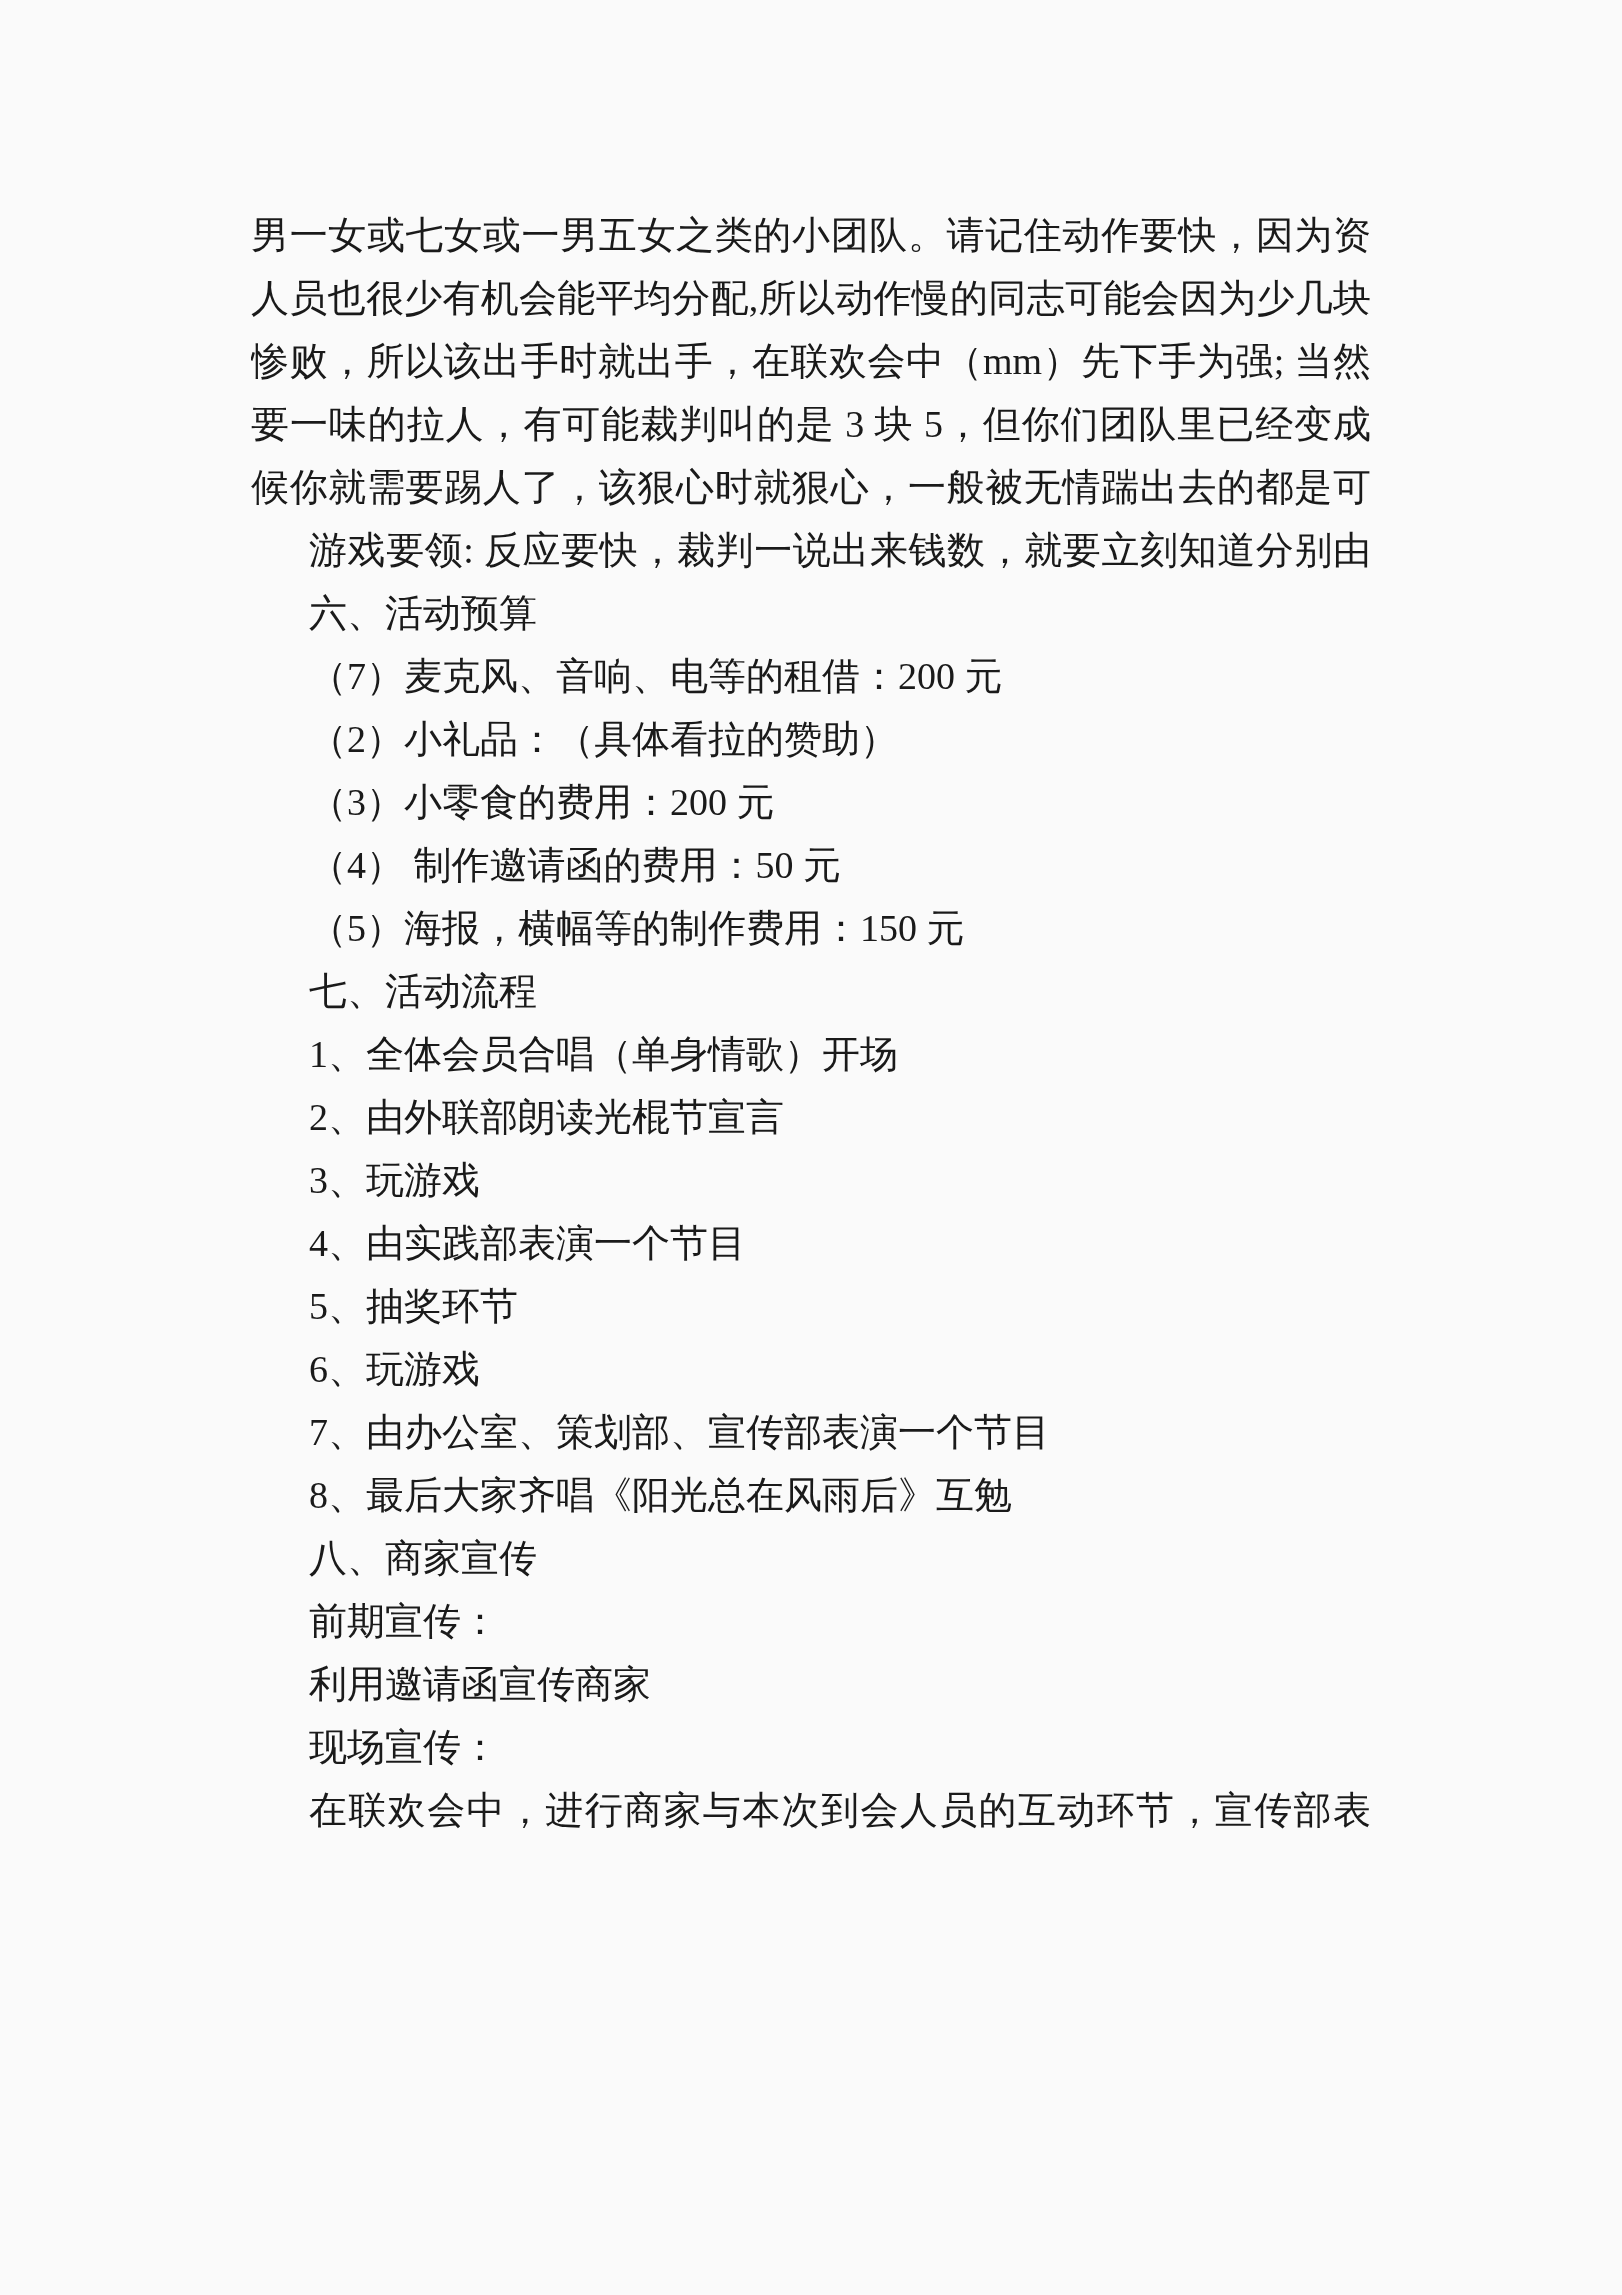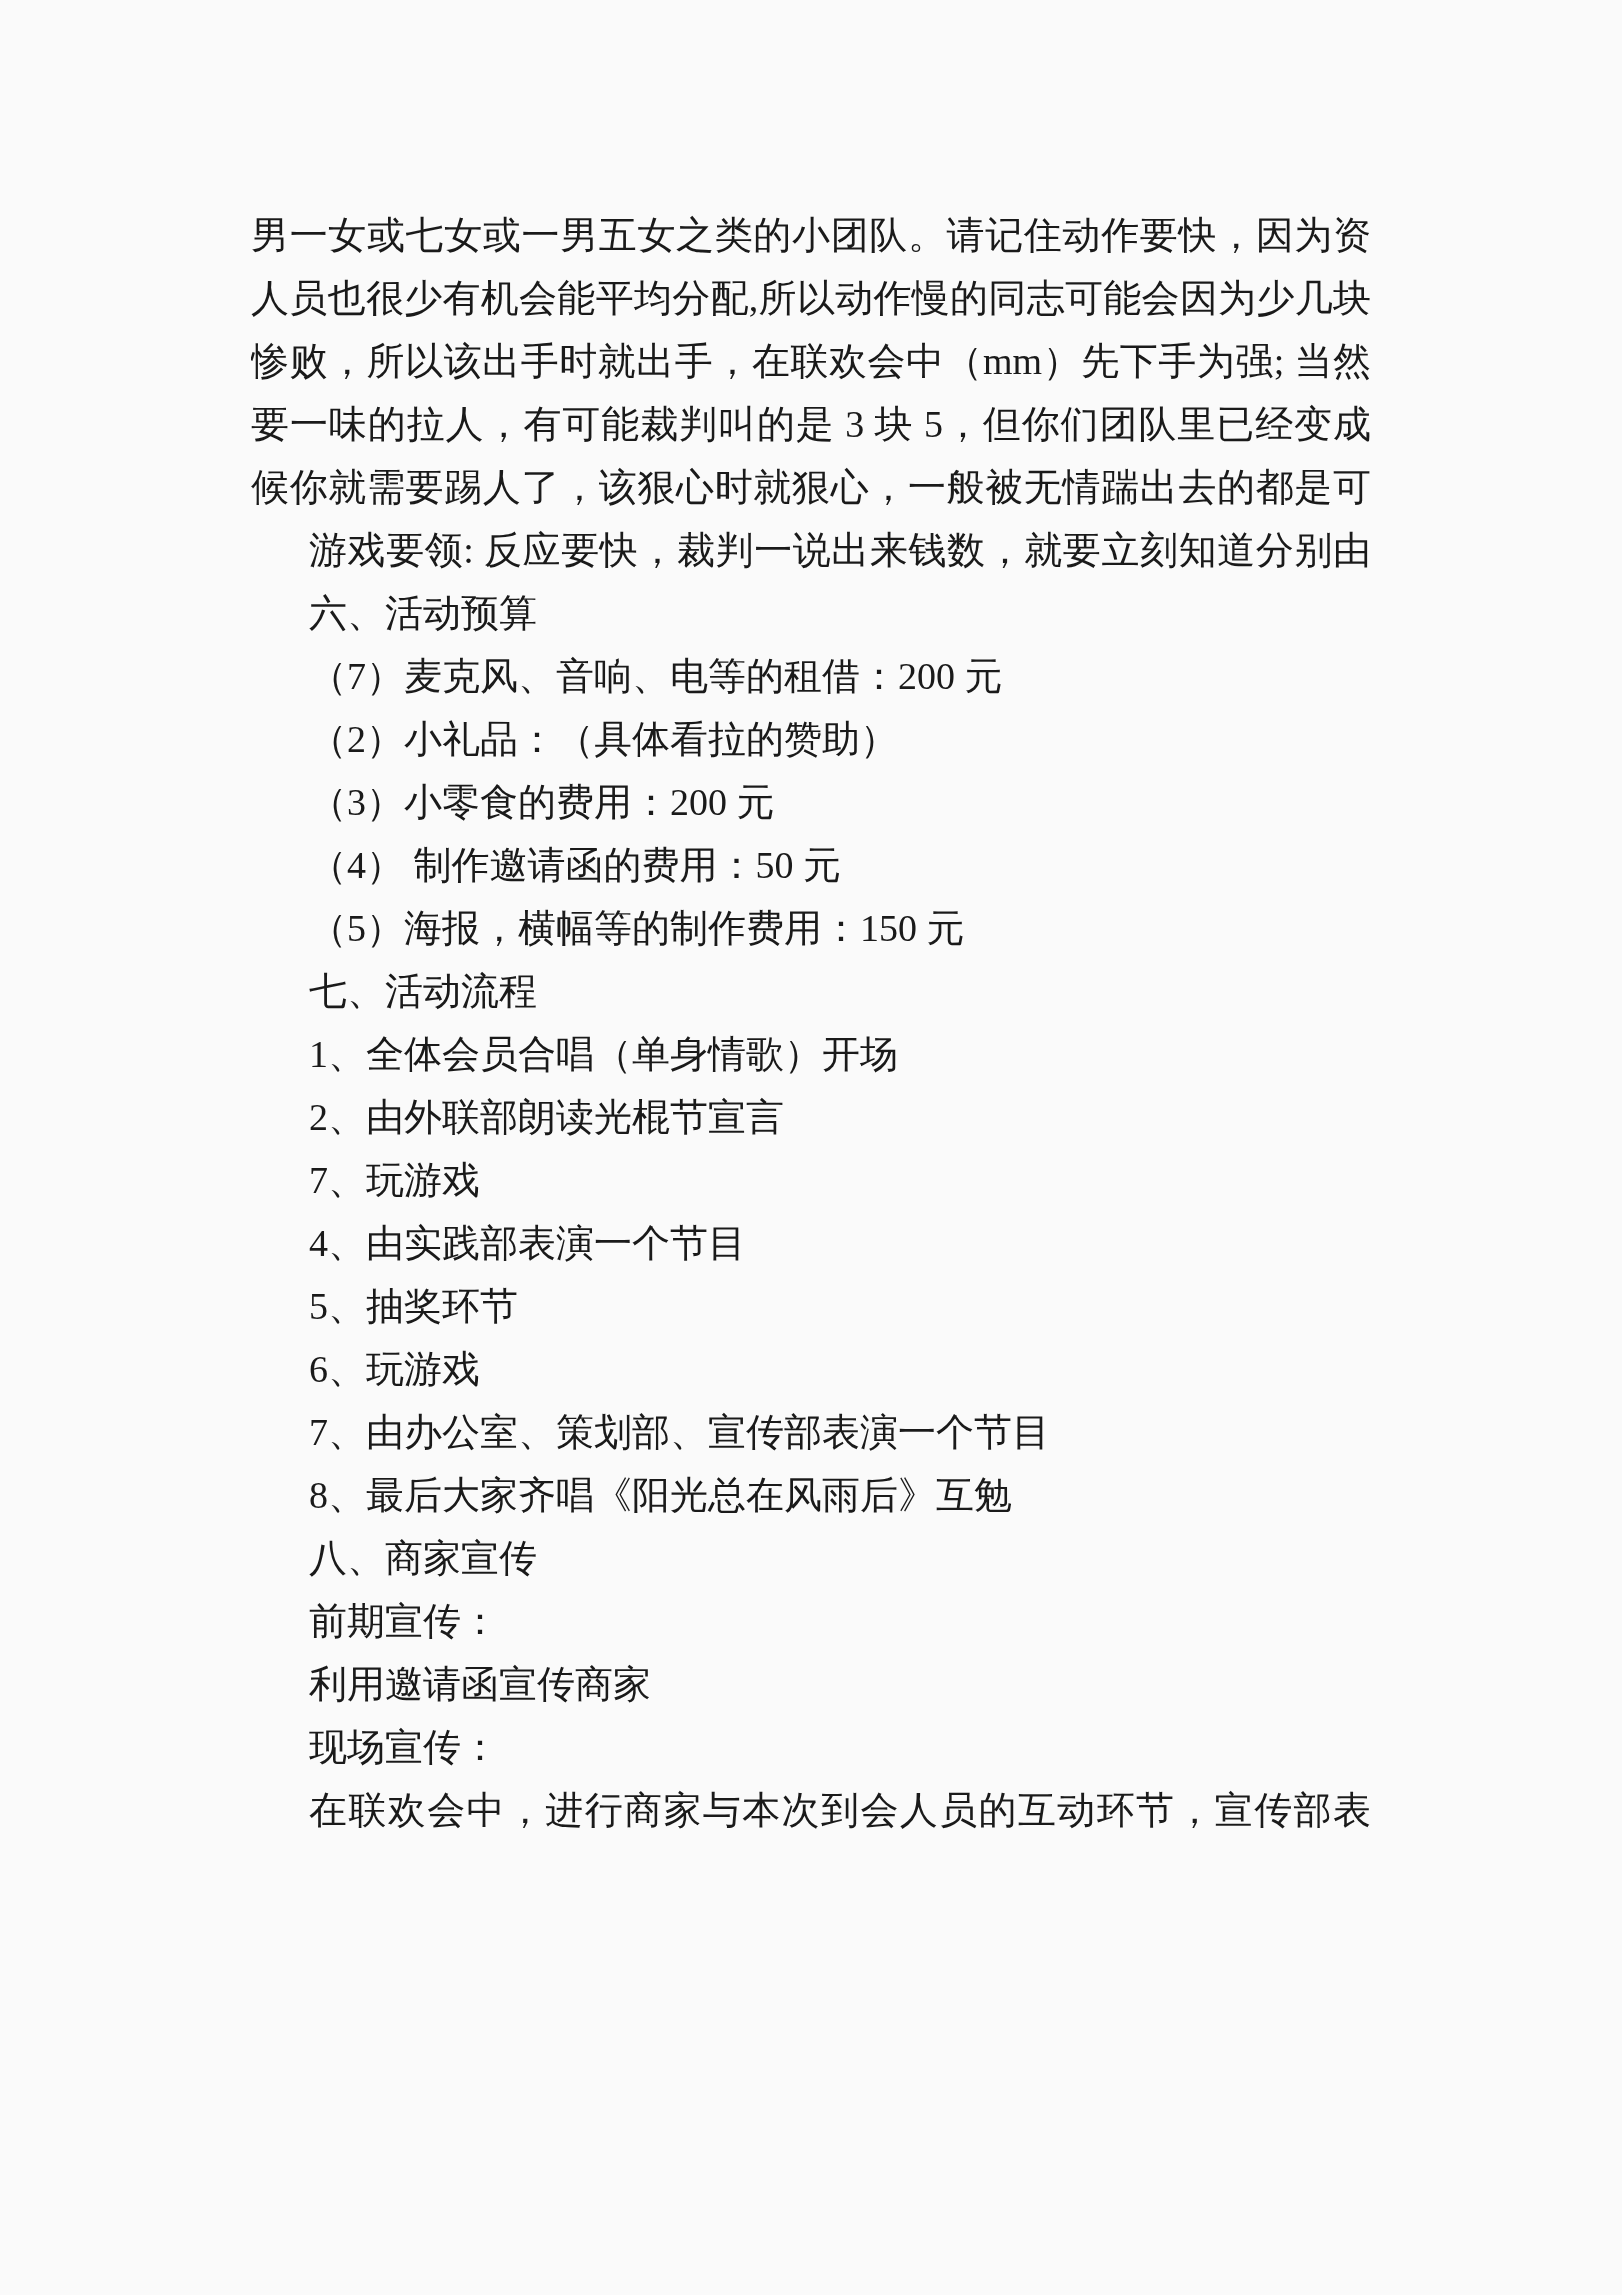--- a/index.html
+++ b/index.html
@@ -83,21 +83,21 @@
       <div class="paragraph">
         <div class="line indent">七、活动流程</div>
       </div>
       <div class="paragraph">
         <div class="line indent">1、全体会员合唱（单身情歌）开场</div>
       </div>
       <div class="paragraph">
         <div class="line indent">2、由外联部朗读光棍节宣言</div>
       </div>
       <div class="paragraph">
-        <div class="line indent">7、玩游戏</div>
+        <div class="line indent">3、玩游戏</div>
       </div>
       <div class="paragraph">
         <div class="line indent">4、由实践部表演一个节目</div>
       </div>
       <div class="paragraph">
         <div class="line indent">5、抽奖环节</div>
       </div>
       <div class="paragraph">
         <div class="line indent">6、玩游戏</div>
       </div>

